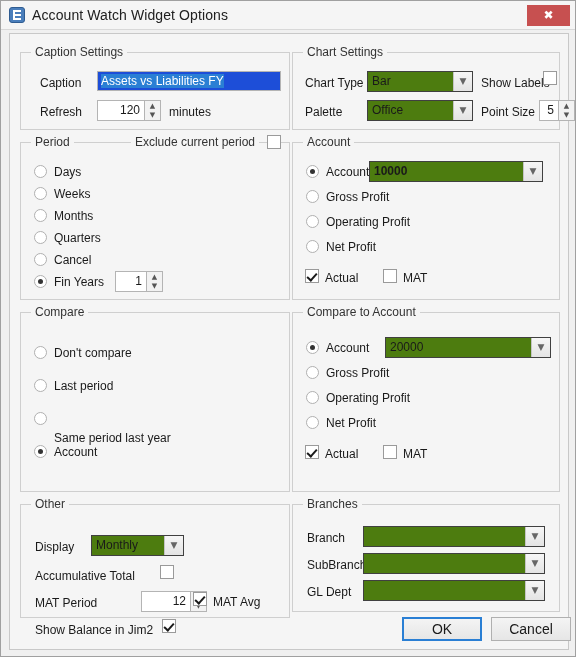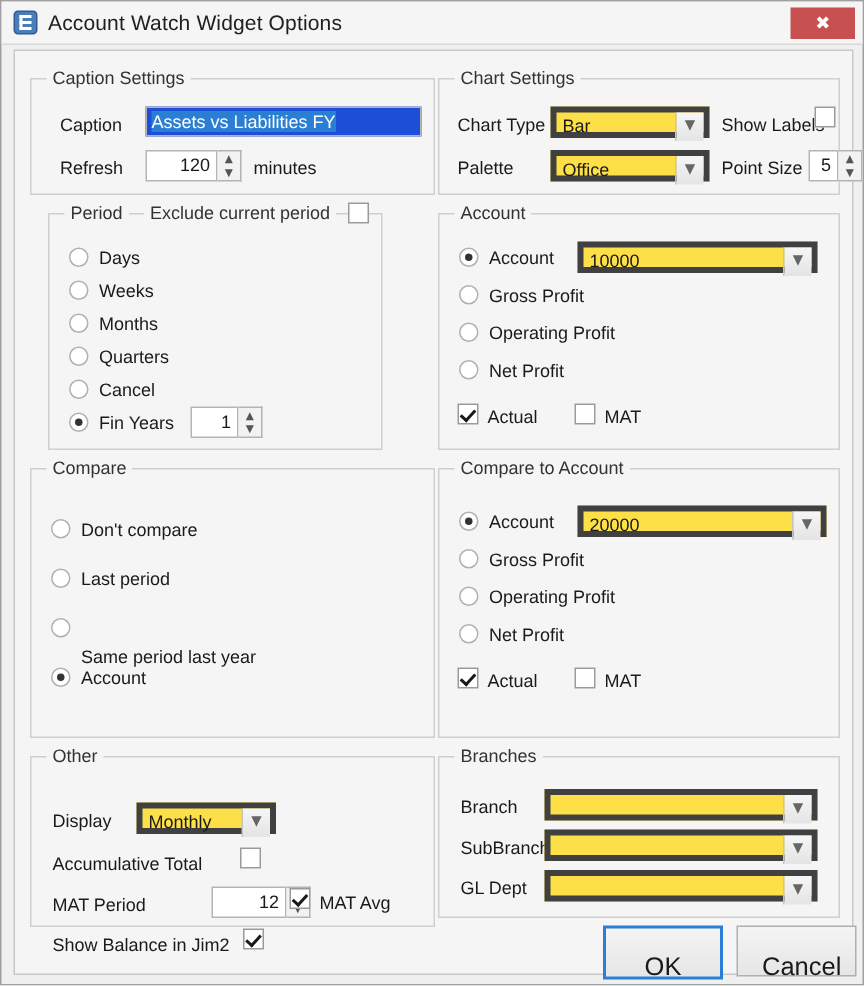--- a/index.html
+++ b/index.html
@@ -188,22 +188,22 @@
     font-family: "DejaVu Sans", sans-serif;
   }
   .spin .btns .up { top: 1px; }
   .spin .btns .dn { top: 10px; }
 
   
   .combo {
     position: absolute;
     box-sizing: border-box;
     height: 21px;
-    background: #fde047;
-    border: 4px solid #404040;
+    background: #4d7c0f;
+    border: 1px solid #404040;
   }
   .combo .ctext {
     position: absolute;
     left: 4px; top: 0;
     right: 20px;
     line-height: 19px;
     font-size: 12px;
     color: #1a1a1a;
     white-space: nowrap;
     overflow: hidden;
@@ -259,26 +259,26 @@
   }
 
   
   .btn {
     position: absolute;
     box-sizing: border-box;
     height: 24px;
     background: linear-gradient(to bottom, #f4f4f4, #e6e6e6);
     border: 1px solid #b0b0b0;
     font-family: "Liberation Sans", sans-serif;
-    font-size: 17px;
+    font-size: 14px;
     color: #1a1a1a;
     text-align: center;
     line-height: 22px;
     cursor: pointer;
-    padding: 16px;
+    padding: 0;
   }
   .btn.default {
     border: 2px solid #2a7fd4;
     line-height: 20px;
   }
 </style>
 </head>
 <body>
 
 <div class="window">
@@ -331,21 +331,21 @@
       <span class="lbl" style="left:188px; top:51px;">Point Size</span>
       <div class="spin" style="left:246px; top:47px; width:36px;">
         <div class="val">5</div>
         <div class="btns">
           <div class="up">▲</div>
           <div class="dn">▼</div>
         </div>
       </div>
     </div>
 
-    <div class="group" style="left:22px; top:108px; width:223px; height:158px;">
+    <div class="group" style="left:10px; top:108px; width:270px; height:158px;">
       <span class="legend">Period</span>
       <span class="legend-right">Exclude current period</span>
       <div class="check" style="right:8px; top:-8px;"></div>
 
       <div class="radio" style="left:13px; top:22px;"></div>
       <span class="lbl" style="left:33px; top:21px;">Days</span>
 
       <div class="radio" style="left:13px; top:44px;"></div>
       <span class="lbl" style="left:33px; top:43px;">Weeks</span>
 
@@ -367,21 +367,21 @@
           <div class="dn">▼</div>
         </div>
       </div>
     </div>
 
     <div class="group" style="left:282px; top:108px; width:268px; height:158px;">
       <span class="legend">Account</span>
 
       <div class="radio on" style="left:13px; top:22px;"></div>
       <span class="lbl" style="left:33px; top:21px;">Account</span>
-      <div class="combo" style="left:92px; top:18px; width:160px;">
+      <div class="combo" style="left:76px; top:18px; width:174px;font-weight:bold;">
         <span class="ctext">10000</span>
         <span class="carrow">▼</span>
       </div>
 
       <div class="radio" style="left:13px; top:47px;"></div>
       <span class="lbl" style="left:33px; top:46px;">Gross Profit</span>
 
       <div class="radio" style="left:13px; top:72px;"></div>
       <span class="lbl" style="left:33px; top:71px;">Operating Profit</span>
 

